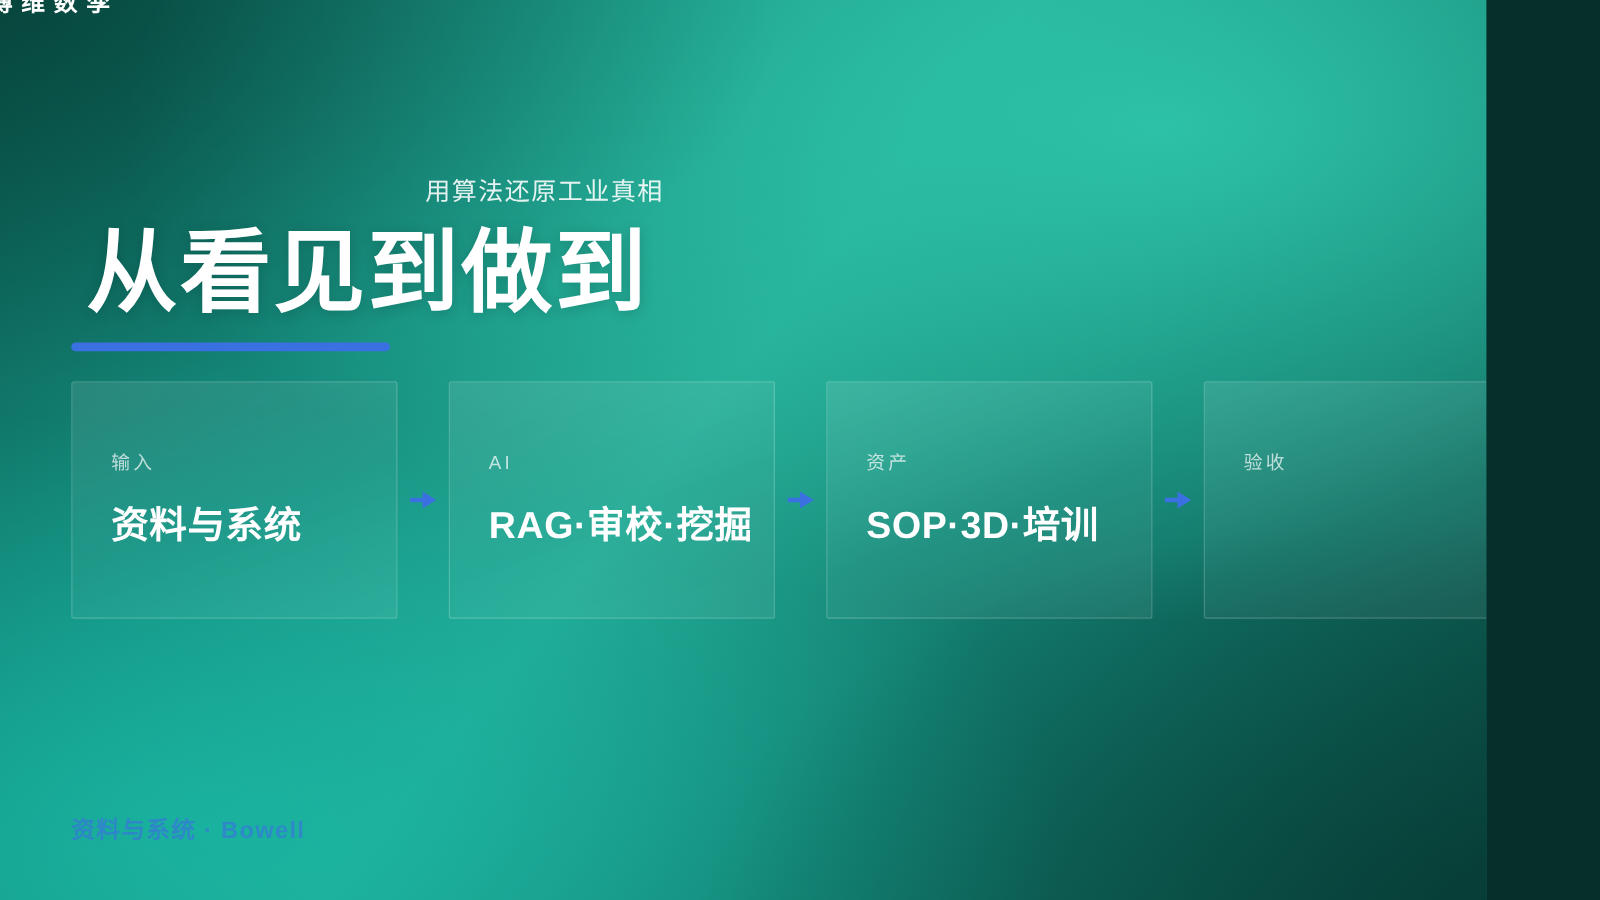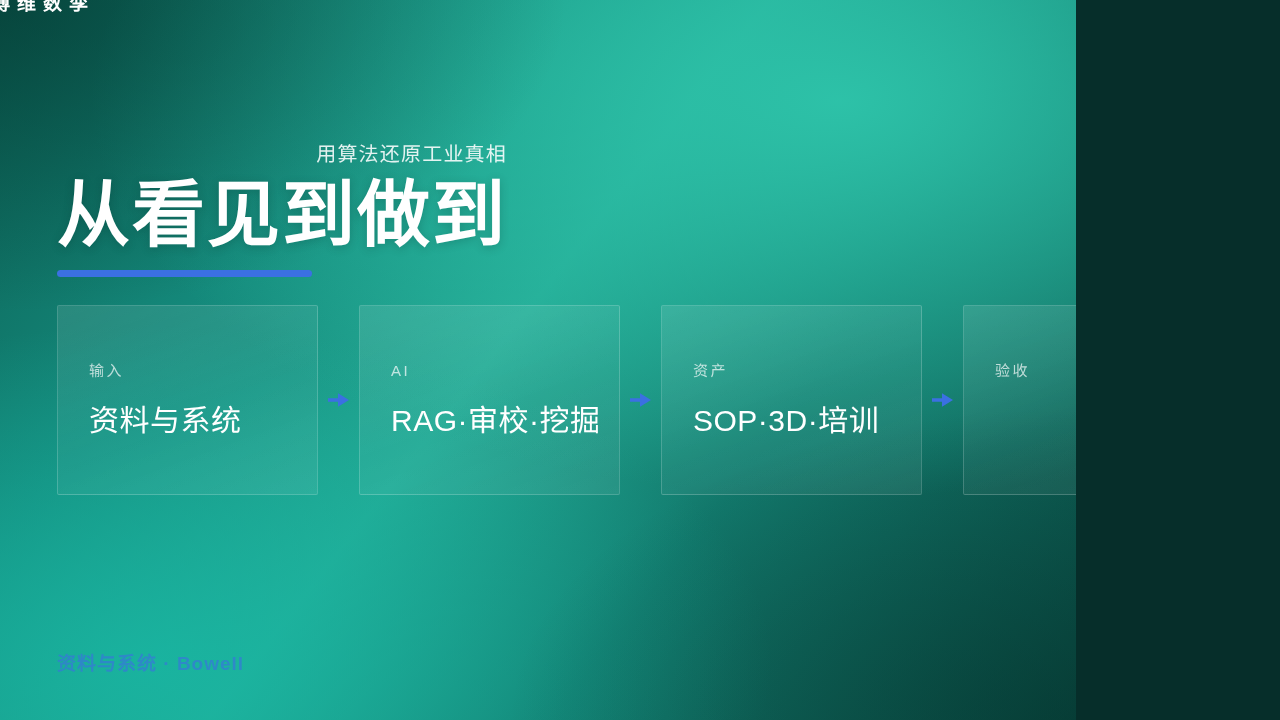--- a/index.html
+++ b/index.html
@@ -3,21 +3,21 @@
 <meta charset="utf-8">
 <title>从看见到做到</title>
 <style>
   html, body {
     margin: 0;
     padding: 0;
     background: #062e2a;
   }
   #slide {
     position: relative;
-    width: 1076px;
+    width: 1189px;
     height: 720px;
     overflow: hidden;
     font-family: "Liberation Sans", "DejaVu Sans", sans-serif;
     background-color: #0d7a68;
     background-image:
       radial-gradient(120% 95% at 78% 14%, rgba(46,196,170,0.95) 0%, rgba(46,196,170,0.0) 58%),
       radial-gradient(105% 85% at 14% 92%, rgba(24,184,164,0.80) 0%, rgba(24,184,164,0.0) 55%),
       linear-gradient(128deg, #0b5f53 0%, #14887a 26%, #23a893 47%, #12796c 68%, #0a4a42 100%);
     -webkit-font-smoothing: antialiased;
   }
@@ -61,21 +61,21 @@
     line-height: 1.4;
     margin: 0 0 8px 2px;
     text-align: right;
   }
   .title {
     font-size: 73px;
     font-weight: 700;
     color: #ffffff;
     letter-spacing: 2px;
     line-height: 1.06;
-    margin: 0;
+    margin: 12px;
     text-shadow: 0 2px 10px rgba(0,40,35,0.22);
   }
   .title-rule {
     margin-top: 17px;
     width: 255px;
     height: 7px;
     border-radius: 4px;
     background: #3b70e2;
   }
 
@@ -103,21 +103,21 @@
     font-size: 15px;
     font-weight: 400;
     color: rgba(255,255,255,0.70);
     letter-spacing: 2.6px;
     line-height: 1.2;
     margin: 0;
   }
   .card-title {
     margin: 22px 0 0 0;
     font-size: 30px;
-    font-weight: 400;
+    font-weight: 700;
     color: #ffffff;
     letter-spacing: 0.5px;
     line-height: 1.25;
     white-space: nowrap;
   }
 
   
   .connector {
     flex: 0 0 41px;
     display: flex;

